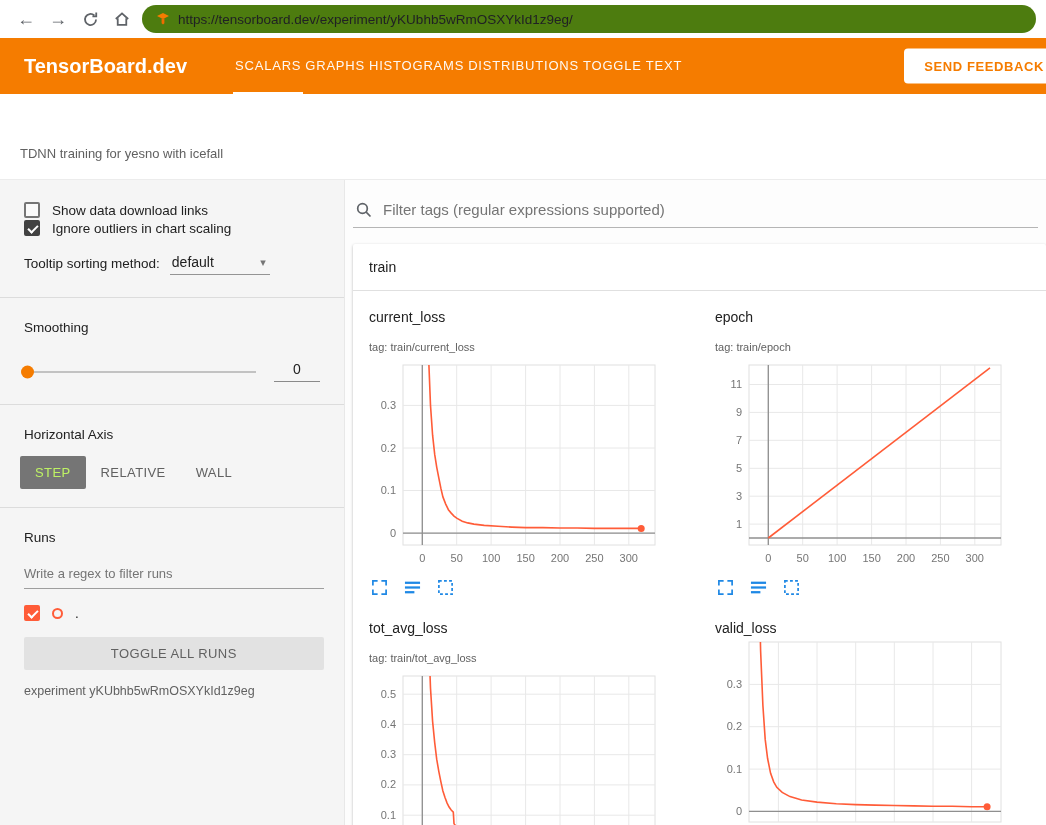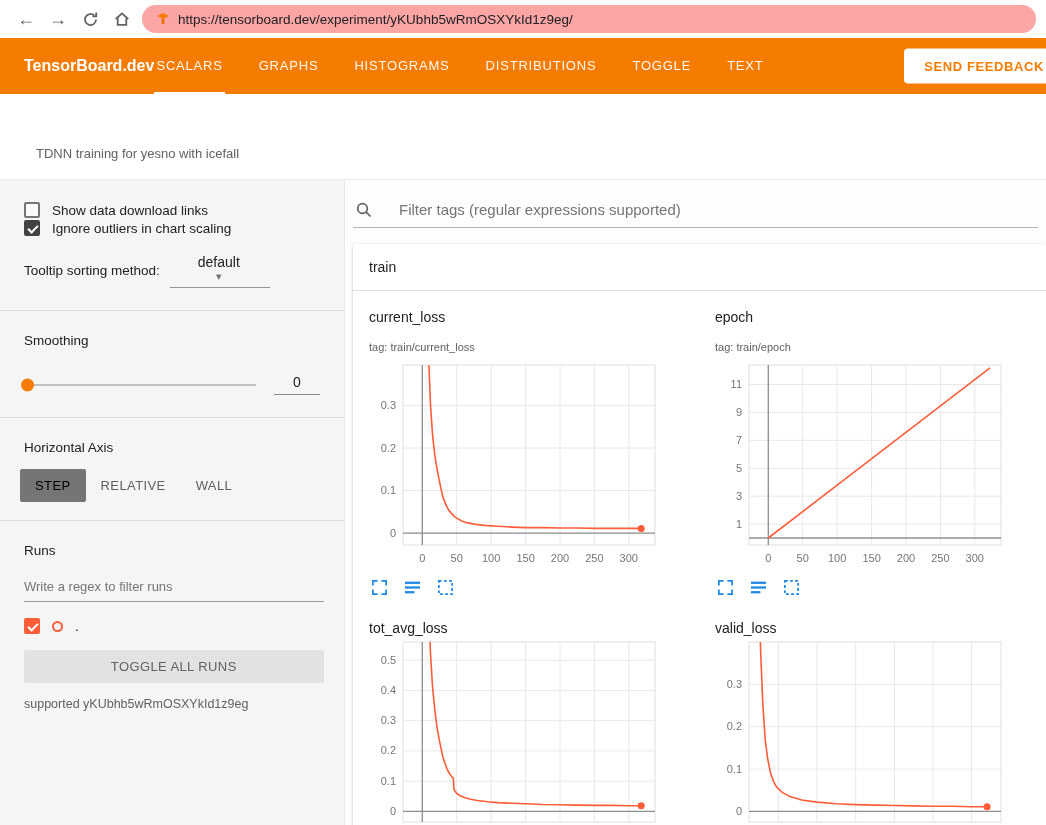--- a/index.html
+++ b/index.html
@@ -5,76 +5,76 @@
   :root{ --header:#f57c00; --run:#ff5c38; --icon:#1e88e5; }
   *{box-sizing:border-box;}
   html,body{margin:0;padding:0;}
   body{width:1046px;height:825px;overflow:hidden;position:relative;background:#fff;
        font-family:"Liberation Sans",sans-serif;color:#212121;}
 
   
   .browser-bar{height:38px;display:flex;align-items:center;background:#fff;padding:0 10px;}
   .nav-icon{width:32px;height:32px;display:flex;align-items:center;justify-content:center;
             color:#5f6368;font-size:18px;cursor:pointer;flex-shrink:0;}
-  .addr{flex:1;height:28px;background:#fca5a5;border-radius:14px;display:flex;align-items:center;
+  .addr{flex:1;height:28px;background:#4d7c0f;border-radius:14px;display:flex;align-items:center;
         padding:0 14px;margin-left:4px;gap:8px;font-size:13.5px;color:#202124;overflow:hidden;white-space:nowrap;}
 
   
   .tb-header{height:56px;background:var(--header);display:flex;align-items:stretch;padding:0 0 0 24px;position:relative;}
-  .brand{color:#fff;font-size:16px;font-weight:bold;display:flex;align-items:center;}
-  .tabs{display:flex;gap:32px;align-items:stretch;text-align:center;}
+  .brand{color:#fff;font-size:20px;font-weight:bold;display:flex;align-items:center;margin-right:46px;}
+  .tabs{display:flex;align-items:stretch;text-align:center;}
   .tab{color:rgba(255,255,255,.95);font-size:13px;letter-spacing:.8px;display:flex;align-items:center;
        border-bottom:2px solid transparent;padding:0 2px;cursor:pointer;}
   .tab.active{border-bottom-color:#fff;}
   .feedback-btn{position:absolute;right:-18px;top:50%;transform:translateY(-50%);
        background:#fff;color:var(--header);font-size:13px;font-weight:bold;letter-spacing:.6px;
        padding:10px 20px;border-radius:4px;border:none;white-space:nowrap;cursor:pointer;}
 
   
   .subheader{height:86px;position:relative;background:#fff;border-bottom:1px solid #ececec;}
-  .exp-title{position:absolute;left:36px;bottom:18px;font-size:13px;color:#616161;}
+  .exp-title{position:absolute;left:20px;bottom:18px;font-size:13px;color:#616161;}
 
   
   .content{display:flex;height:645px;}
   .sidebar{width:345px;flex-shrink:0;background:#f5f5f5;border-right:1px solid #e8e8e8;
            padding-top:14px;overflow:hidden;font-size:13.5px;}
   .section{padding:6px 16px 18px 16px;}
   .section+.section{border-top:1px solid #dcdcdc;}
   .cb-row{display:flex;align-items:center;gap:12px;margin:2px 8px;cursor:pointer;}
   .cb{position:relative;width:16px;height:16px;border:2px solid #757575;border-radius:2px;background:#fafafa;flex-shrink:0;}
   .cb.checked{background:#424242;border-color:#424242;}
   .cb.run-cb.checked{background:var(--run);border-color:var(--run);}
   .cb.checked::after{content:"";position:absolute;left:1.5px;top:2.5px;width:8px;height:4px;
        border-left:2px solid #fff;border-bottom:2px solid #fff;transform:rotate(-45deg);}
   .tooltip-row{display:flex;align-items:center;margin:16px 8px 4px 8px;}
   .dropdown{margin-left:10px;font-size:14px;border-bottom:1px solid #949494;width:100px;
-            display:flex;justify-content:space-between;align-items:center;padding:2px 4px 4px 2px;cursor:pointer;flex-direction:column;}
+            display:flex;justify-content:space-between;align-items:center;padding:2px 4px 4px 2px;cursor:pointer;}
   .caret{color:#757575;font-size:11px;}
   .section-label{margin:16px 8px 0 8px;color:#212121;}
   .slider-row{display:flex;align-items:center;margin:26px 8px 4px 8px;}
   .slider-track{flex:1;height:2px;background:#c2c2c2;position:relative;cursor:pointer;}
   .slider-thumb{position:absolute;left:0;top:50%;transform:translate(-3px,-50%);width:13px;height:13px;
                 border-radius:50%;background:var(--header);}
   .slider-value{width:46px;margin-left:18px;border-bottom:1px solid #8a8a8a;text-align:center;
                 font-size:14px;padding-bottom:4px;}
   .axis-btns{display:flex;margin:14px 0 0 4px;}
   .axis-btn{font-size:13px;letter-spacing:.4px;padding:9px 15px;color:#616161;cursor:pointer;border-radius:2px;}
-  .axis-btn.selected{background:#757575;color:#000000;}
+  .axis-btn.selected{background:#757575;color:#bef264;}
   .runs-filter{display:block;width:96%;margin:14px 8px 0 8px;background:transparent;border:none;outline:none;
        border-bottom:1px solid #9e9e9e;font-size:13px;padding:7px 0;color:#212121;font-family:inherit;}
   .runs-filter::placeholder{color:#757575;}
   .run-row{display:flex;align-items:center;gap:12px;margin:16px 8px 0 8px;}
   .run-swatch{width:11px;height:11px;border:2px solid var(--run);border-radius:50%;flex-shrink:0;}
   .toggle-btn{width:96%;margin:16px 8px 0 8px;background:#e2e2e2;color:#616161;font-size:13px;
        letter-spacing:.4px;padding:9px 0;text-align:center;border-radius:2px;border:none;cursor:pointer;font-family:inherit;}
   .exp-caption{margin:14px 8px 0 8px;font-size:12.5px;color:#616161;}
 
   
   .main{flex:1;background:#fdfdfd;padding:6px 0 0 8px;overflow:hidden;}
-  .filter-row{display:flex;align-items:center;gap:24px;margin:6px 8px 0 0;padding:8px 2px;
+  .filter-row{display:flex;align-items:center;gap:8px;margin:6px 8px 0 0;padding:8px 2px;
               border-bottom:1px solid #b5b5b5;justify-content:space-between;}
   .filter-input{flex:1;border:none;outline:none;background:transparent;font-size:15px;color:#424242;font-family:inherit;}
   .filter-input::placeholder{color:#757575;}
   .card{margin:16px 0 0 0;background:#fff;border-radius:2px;box-shadow:0 1px 3px rgba(0,0,0,.28);}
   .card-header{padding:15px 16px;font-size:14px;color:#212121;border-bottom:1px solid #e0e0e0;cursor:pointer;}
   .charts-grid{display:flex;flex-wrap:wrap;padding:2px 0 0 4px;column-gap:16px;}
   .chart-card{width:330px;margin-bottom:8px;}
   .chart-title{font-size:14px;color:#212121;margin:16px 0 0 12px;}
   .chart-sub{font-size:11px;color:#616161;margin:16px 0 6px 12px;}
   .chart-svg-host{line-height:0;}
@@ -169,21 +169,21 @@
 
     <div class="section">
       <div class="section-label">Runs</div>
       <input class="runs-filter" placeholder="Write a regex to filter runs" style="">
       <div class="run-row">
         <span class="cb run-cb checked"></span>
         <span class="run-swatch"></span>
         <span>.</span>
       </div>
       <button class="toggle-btn">TOGGLE ALL RUNS</button>
-      <div class="exp-caption">supported yKUbhb5wRmOSXYkId1z9eg</div>
+      <div class="exp-caption">experiment yKUbhb5wRmOSXYkId1z9eg</div>
     </div>
   </div>
 
   <div class="main">
     <div class="filter-row">
       <span style="line-height:0;">
         <svg width="18" height="18" viewBox="0 0 18 18">
             <circle cx="7.5" cy="7.5" r="4.8" fill="none" stroke="#5f6368" stroke-width="1.7"></circle>
             <line x1="11.2" y1="11.2" x2="15.5" y2="15.5" stroke="#5f6368" stroke-width="1.7"></line>
           </svg>
@@ -297,20 +297,21 @@
                   <line x1="1" y1="14" x2="11" y2="14" stroke="#1e88e5" stroke-width="2.4"></line>
                 </svg></span>
             <span class="tool-icon"><svg width="17" height="17" viewBox="0 0 18 18">
                   <rect x="2" y="2" width="14" height="14" fill="none" stroke="#1e88e5" stroke-width="1.8" stroke-dasharray="3 2.4"></rect>
                 </svg></span>
           </div>
         </div>
 
         <div class="chart-card">
           <div class="chart-title">tot_avg_loss</div>
+          <div class="chart-sub">tag: train/tot_avg_loss</div>
           <div class="chart-svg-host"><svg width="310" height="212" xmlns="http://www.w3.org/2000/svg">
                 <clipPath id="clip2">
                   <rect x="46" y="6" width="252" height="180"></rect>
                 </clipPath>
                 <rect x="46" y="6" width="252" height="180" fill="#ffffff" stroke="#e0e0e0"></rect>
                 <line x1="65.3" y1="6" x2="65.3" y2="186" stroke="#e8e8e8"></line>
                 <text x="65.3" y="203" font-size="11" fill="#757575" text-anchor="middle" font-family="Liberation Sans, sans-serif">0</text>
                 <line x1="99.7" y1="6" x2="99.7" y2="186" stroke="#e8e8e8"></line>
                 <text x="99.7" y="203" font-size="11" fill="#757575" text-anchor="middle" font-family="Liberation Sans, sans-serif">50</text>
                 <line x1="134.1" y1="6" x2="134.1" y2="186" stroke="#e8e8e8"></line>

